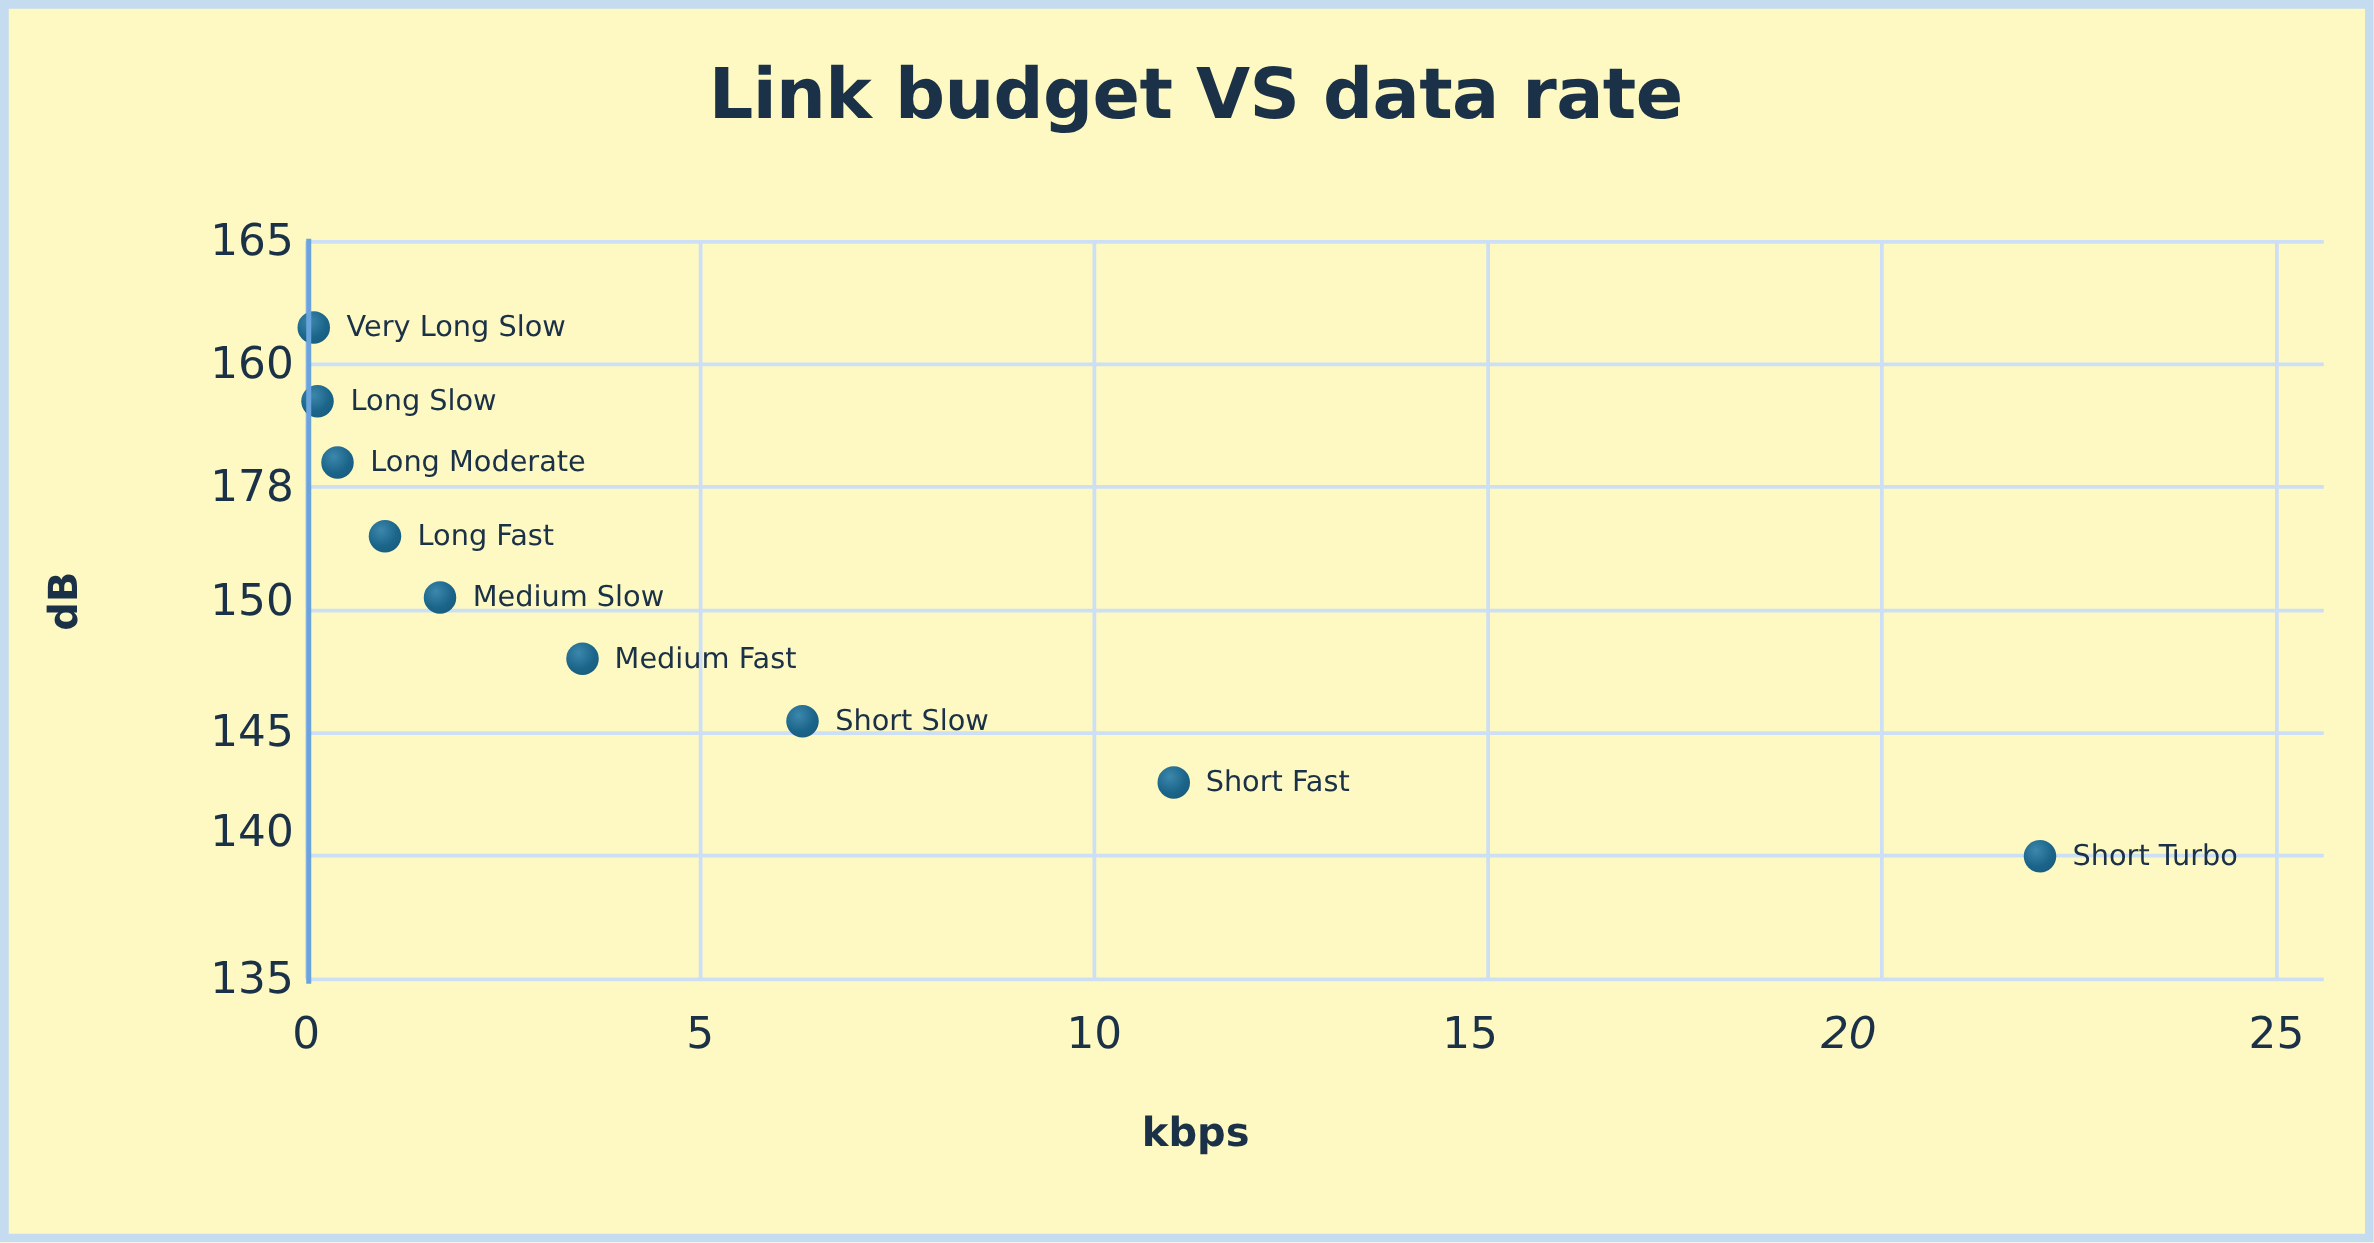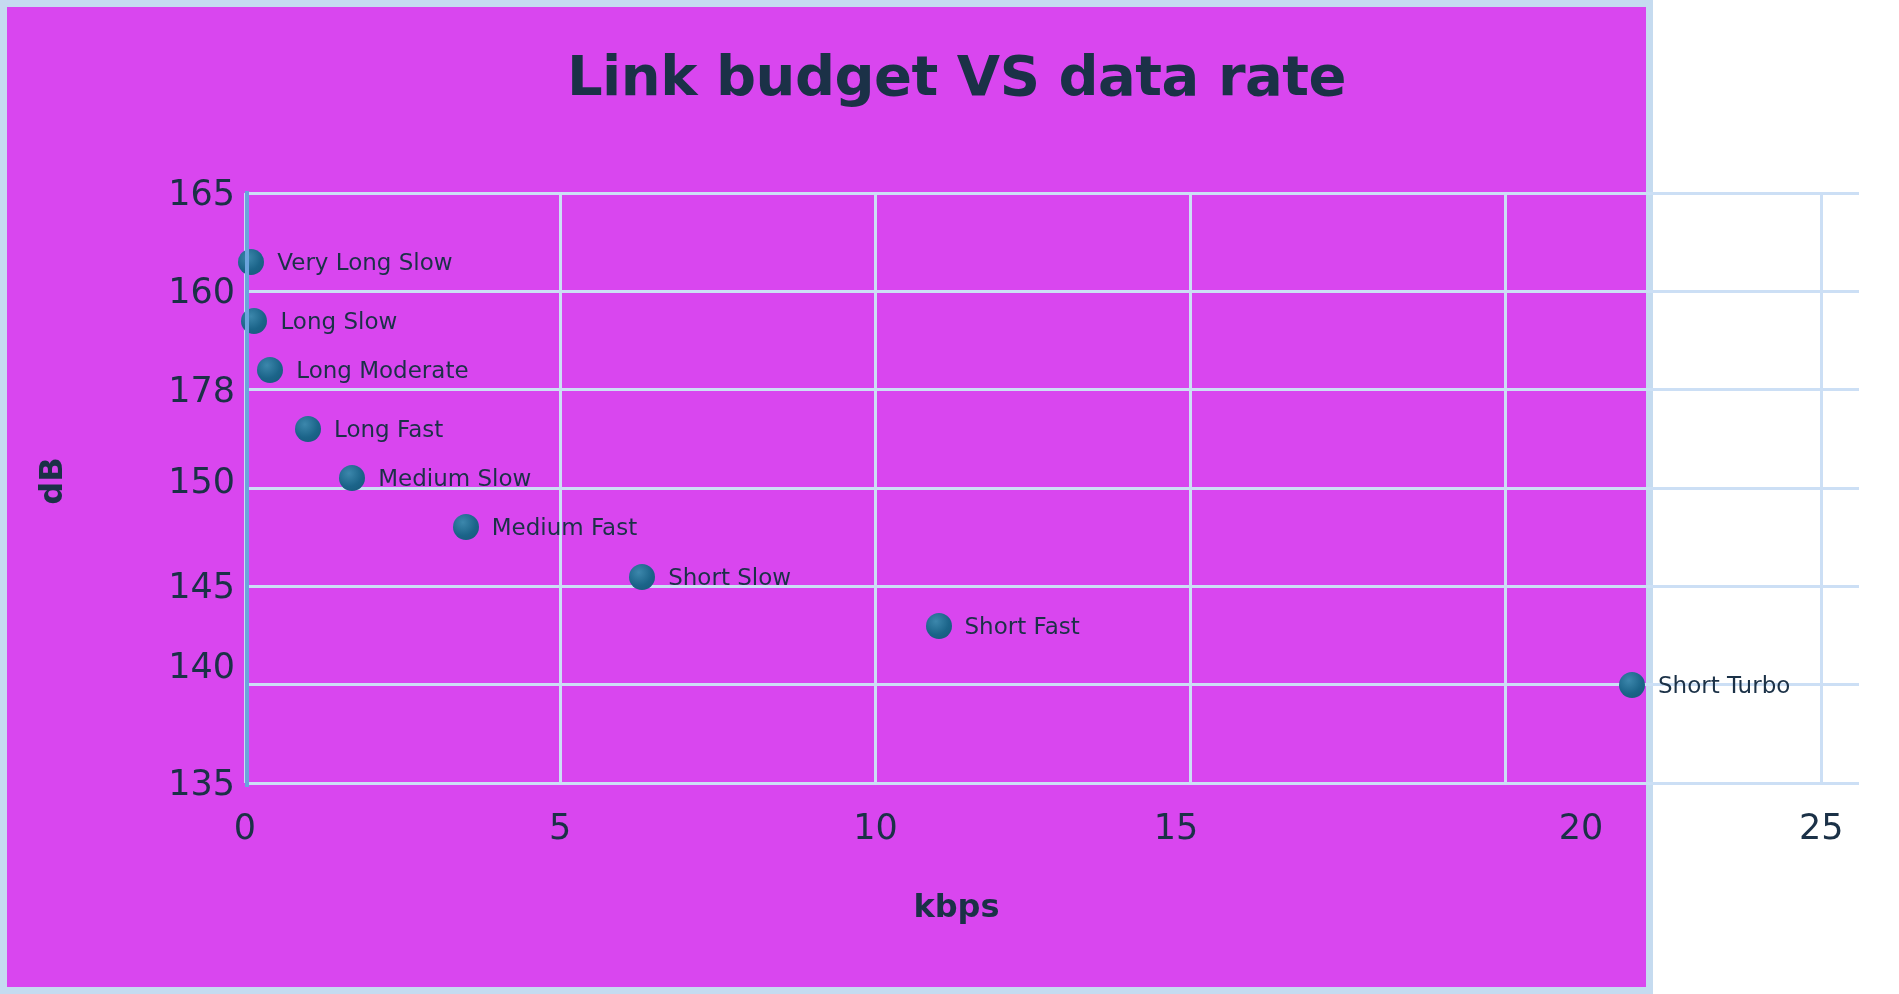--- a/index.html
+++ b/index.html
@@ -8,24 +8,24 @@
     background: #ffffff;
   }
   body {
     width: 1899px;
     height: 994px;
     font-family: "DejaVu Sans", "Liberation Sans", sans-serif;
     overflow: hidden;
   }
   #page {
     position: relative;
-    width: 1653px;
+    width: 1899px;
     height: 994px;
     box-sizing: border-box;
-    background: #d946ef;
+    background: #fef9c3;
     border: 7px solid #c5dbf0;
   }
   #chart-title {
     position: absolute;
     left: 0;
     top: 36px;
     width: 1899px;
     text-align: center;
     font-size: 56px;
     font-weight: bold;
@@ -211,21 +211,21 @@
         <div class="ytick-label" style="top: 458px; margin-top: 16px;">150</div>
         <div class="ytick-label" style="top: 382.667px;">178</div>
         <div class="ytick-label" style="top: 284.333px;">160</div>
         <div class="ytick-label" style="top: 186px;">165</div>
       </div>
     <div id="x-ticks">
         <div class="xtick-label" style="left: 238px;">0</div>
         <div class="xtick-label" style="left: 553.234px;">5</div>
         <div class="xtick-label" style="left: 868.469px; text-align: center;">10</div>
         <div class="xtick-label" style="left: 1169px;">15</div>
-        <div class="xtick-label" style="left: 1574px;">20</div>
+        <div class="xtick-label" style="left: 1472px; font-style: italic;">20</div>
         <div class="xtick-label" style="left: 1814.17px;">25</div>
       </div>
 
     <div id="x-axis-title">kbps</div>
 
     <div id="y-axis-title">dB</div>
   </div>
 
 </div>
 

